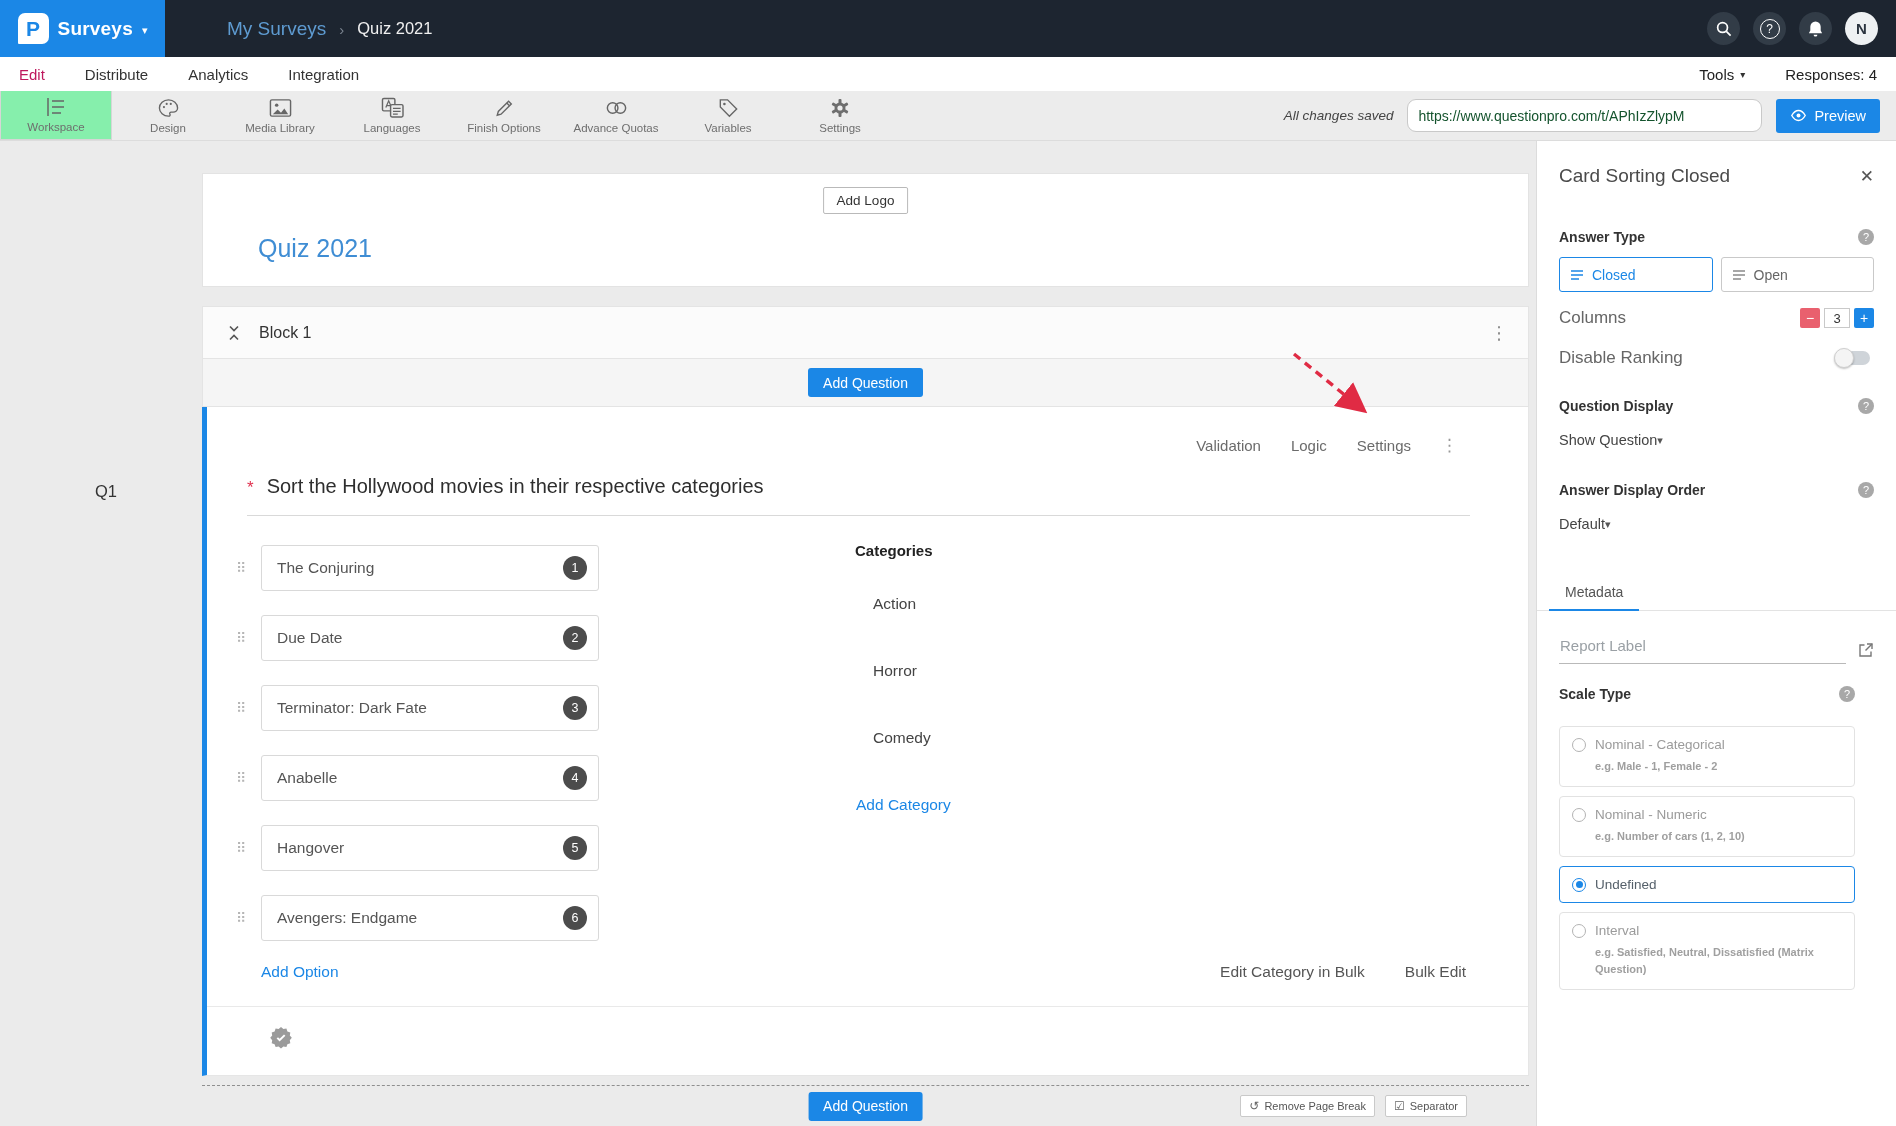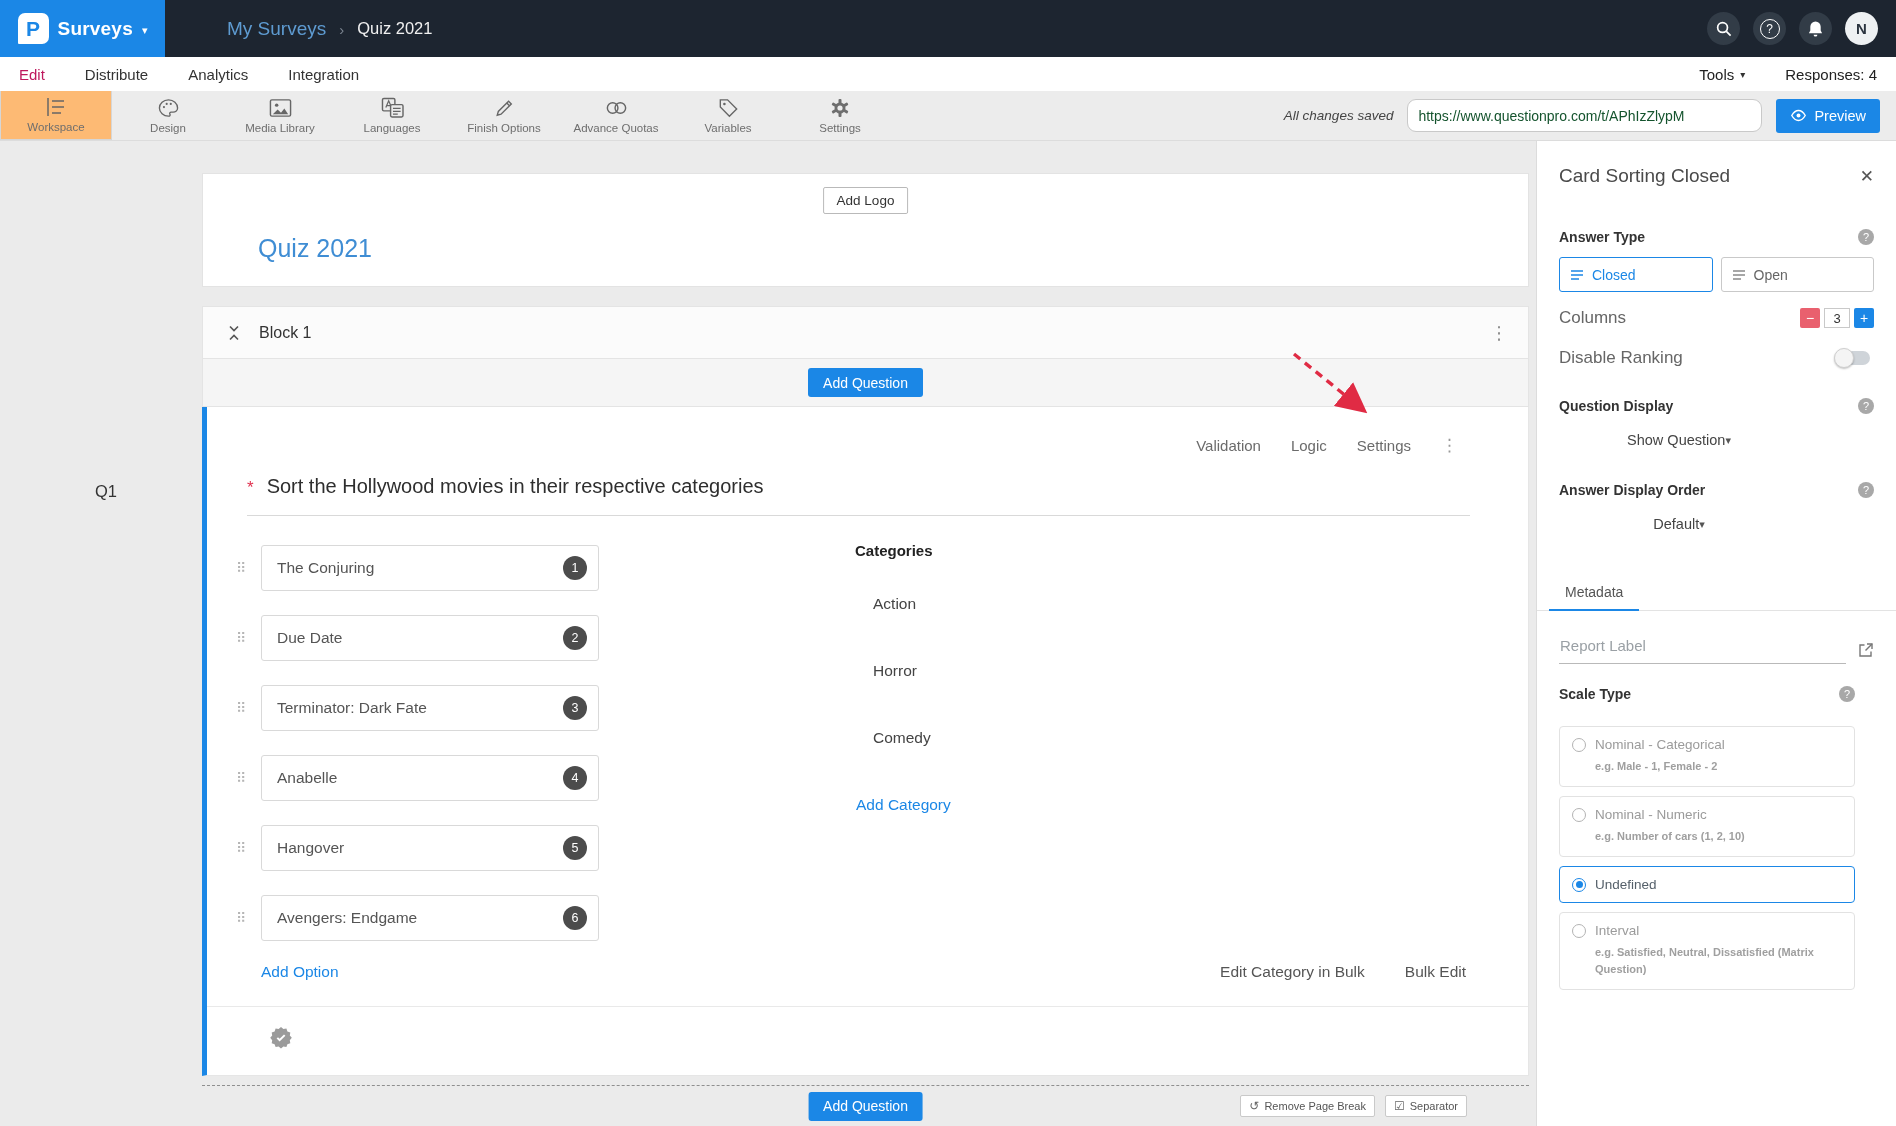--- a/index.html
+++ b/index.html
@@ -26,21 +26,21 @@
 .navrow .tab{font-size:15px;color:#333;margin-right:40px;cursor:pointer}
 .navrow .tab.active{color:#be185d;text-underline-offset:3px}
 .navrow-right{margin-left:auto;display:flex;align-items:center;gap:40px;font-size:15px;color:#222}
 .tools{cursor:pointer;display:flex;align-items:center;gap:6px}
 .tools .caret{font-size:10px;color:#333}
 
 
 .toolbar{position:absolute;top:91px;left:0;width:1896px;height:50px;background:#ececec;border-bottom:1px solid #dcdcdc;display:flex;align-items:stretch;z-index:38}
 .tool-item{width:112px;display:flex;flex-direction:column;align-items:center;justify-content:center;gap:4px;cursor:pointer}
 .tool-item .lbl{font-size:11.5px;color:#6e6e6e;white-space:nowrap}
-.tool-item.active{background:#fdba74;border:1px solid #d6d6d6;border-top:none}
+.tool-item.active{background:#86efac;border:1px solid #d6d6d6;border-top:none}
 .toolbar-right{margin-left:auto;display:flex;align-items:center;gap:14px;padding-right:16px}
 .saved{font-style:italic;font-size:13.5px;color:#444}
 .url-input{width:355px;height:33px;border:1px solid #c9c9c9;border-radius:9px;padding:0 10px;font-size:14px;color:#14532d;background:#fff}
 .preview-btn{height:34px;padding:0 14px;background:#1b87e6;border:none;border-radius:3px;color:#fff;font-size:14.5px;display:flex;align-items:center;gap:7px;cursor:pointer}
 
 
 .main{position:absolute;top:141px;left:0;width:1536px;height:985px;background:#ebebeb}
 .survey-head{position:absolute;left:202px;top:32px;width:1327px;height:114px;background:#fff;border:1px solid #e3e3e3}
 .addlogo-btn{position:absolute;left:50%;transform:translateX(-50%);top:13px;background:#fff;border:1px solid #b9b9b9;border-radius:2px;padding:5px 13px;font-size:13.5px;color:#333;cursor:pointer}
 .survey-title{position:absolute;left:55px;top:60px;font-size:25px;color:#3f8dd4;cursor:text}
@@ -104,21 +104,21 @@
 .columns-row{margin-top:16px}
 .stepper{display:flex;align-items:center;gap:4px}
 .step-btn{width:20px;height:20px;border:none;border-radius:2px;color:#fff;font-size:14px;line-height:20px;text-align:center;cursor:pointer;padding:0}
 .step-minus{background:#e9606e}
 .step-plus{background:#1b87e6}
 .step-val{width:26px;height:20px;border:1px solid #c9c9c9;font-size:13px;color:#333;display:flex;align-items:center;justify-content:center;background:#fff}
 .ranking-row{margin-top:20px}
 .toggle{width:34px;height:14px;border-radius:7px;background:#cfd4d9;position:relative;cursor:pointer;margin-right:4px}
 .toggle .knob{position:absolute;left:-2px;top:-3px;width:20px;height:20px;border-radius:50%;background:#f4f4f4;border:1px solid #cfcfcf;box-shadow:0 1px 2px rgba(0,0,0,.25)}
 .qd-row{margin-top:30px}
-.select-row{margin-top:18px;width:240px;display:flex;align-items:center;justify-content:center;cursor:pointer}
+.select-row{margin-top:18px;width:240px;display:flex;align-items:center;justify-content:flex-start;cursor:pointer}
 .select-val{font-size:14.5px;color:#444}
 .select-caret{color:#555;font-size:11px}
 .ado-row{margin-top:34px}
 .tabs{margin:42px -22px 0;border-bottom:1px solid #e3e3e3;padding-left:12px}
 .tab-metadata{display:inline-block;padding:10px 16px 9px;font-size:14px;color:#555;border-bottom:2px solid #1b87e6;margin-bottom:-1px;cursor:pointer}
 .report-row{margin-top:26px;display:flex;align-items:flex-end;gap:12px}
 .report-input{flex:1;border:none;outline:none;border-bottom:1px solid #b9b9b9;font-size:15px;color:#555;padding:0 0 9px 1px;background:transparent}
 .report-input::placeholder{color:#9aa0a5}
 .ext-icon{cursor:pointer;margin-bottom:6px;display:flex}
 .scale-row{margin-top:22px;width:296px}

